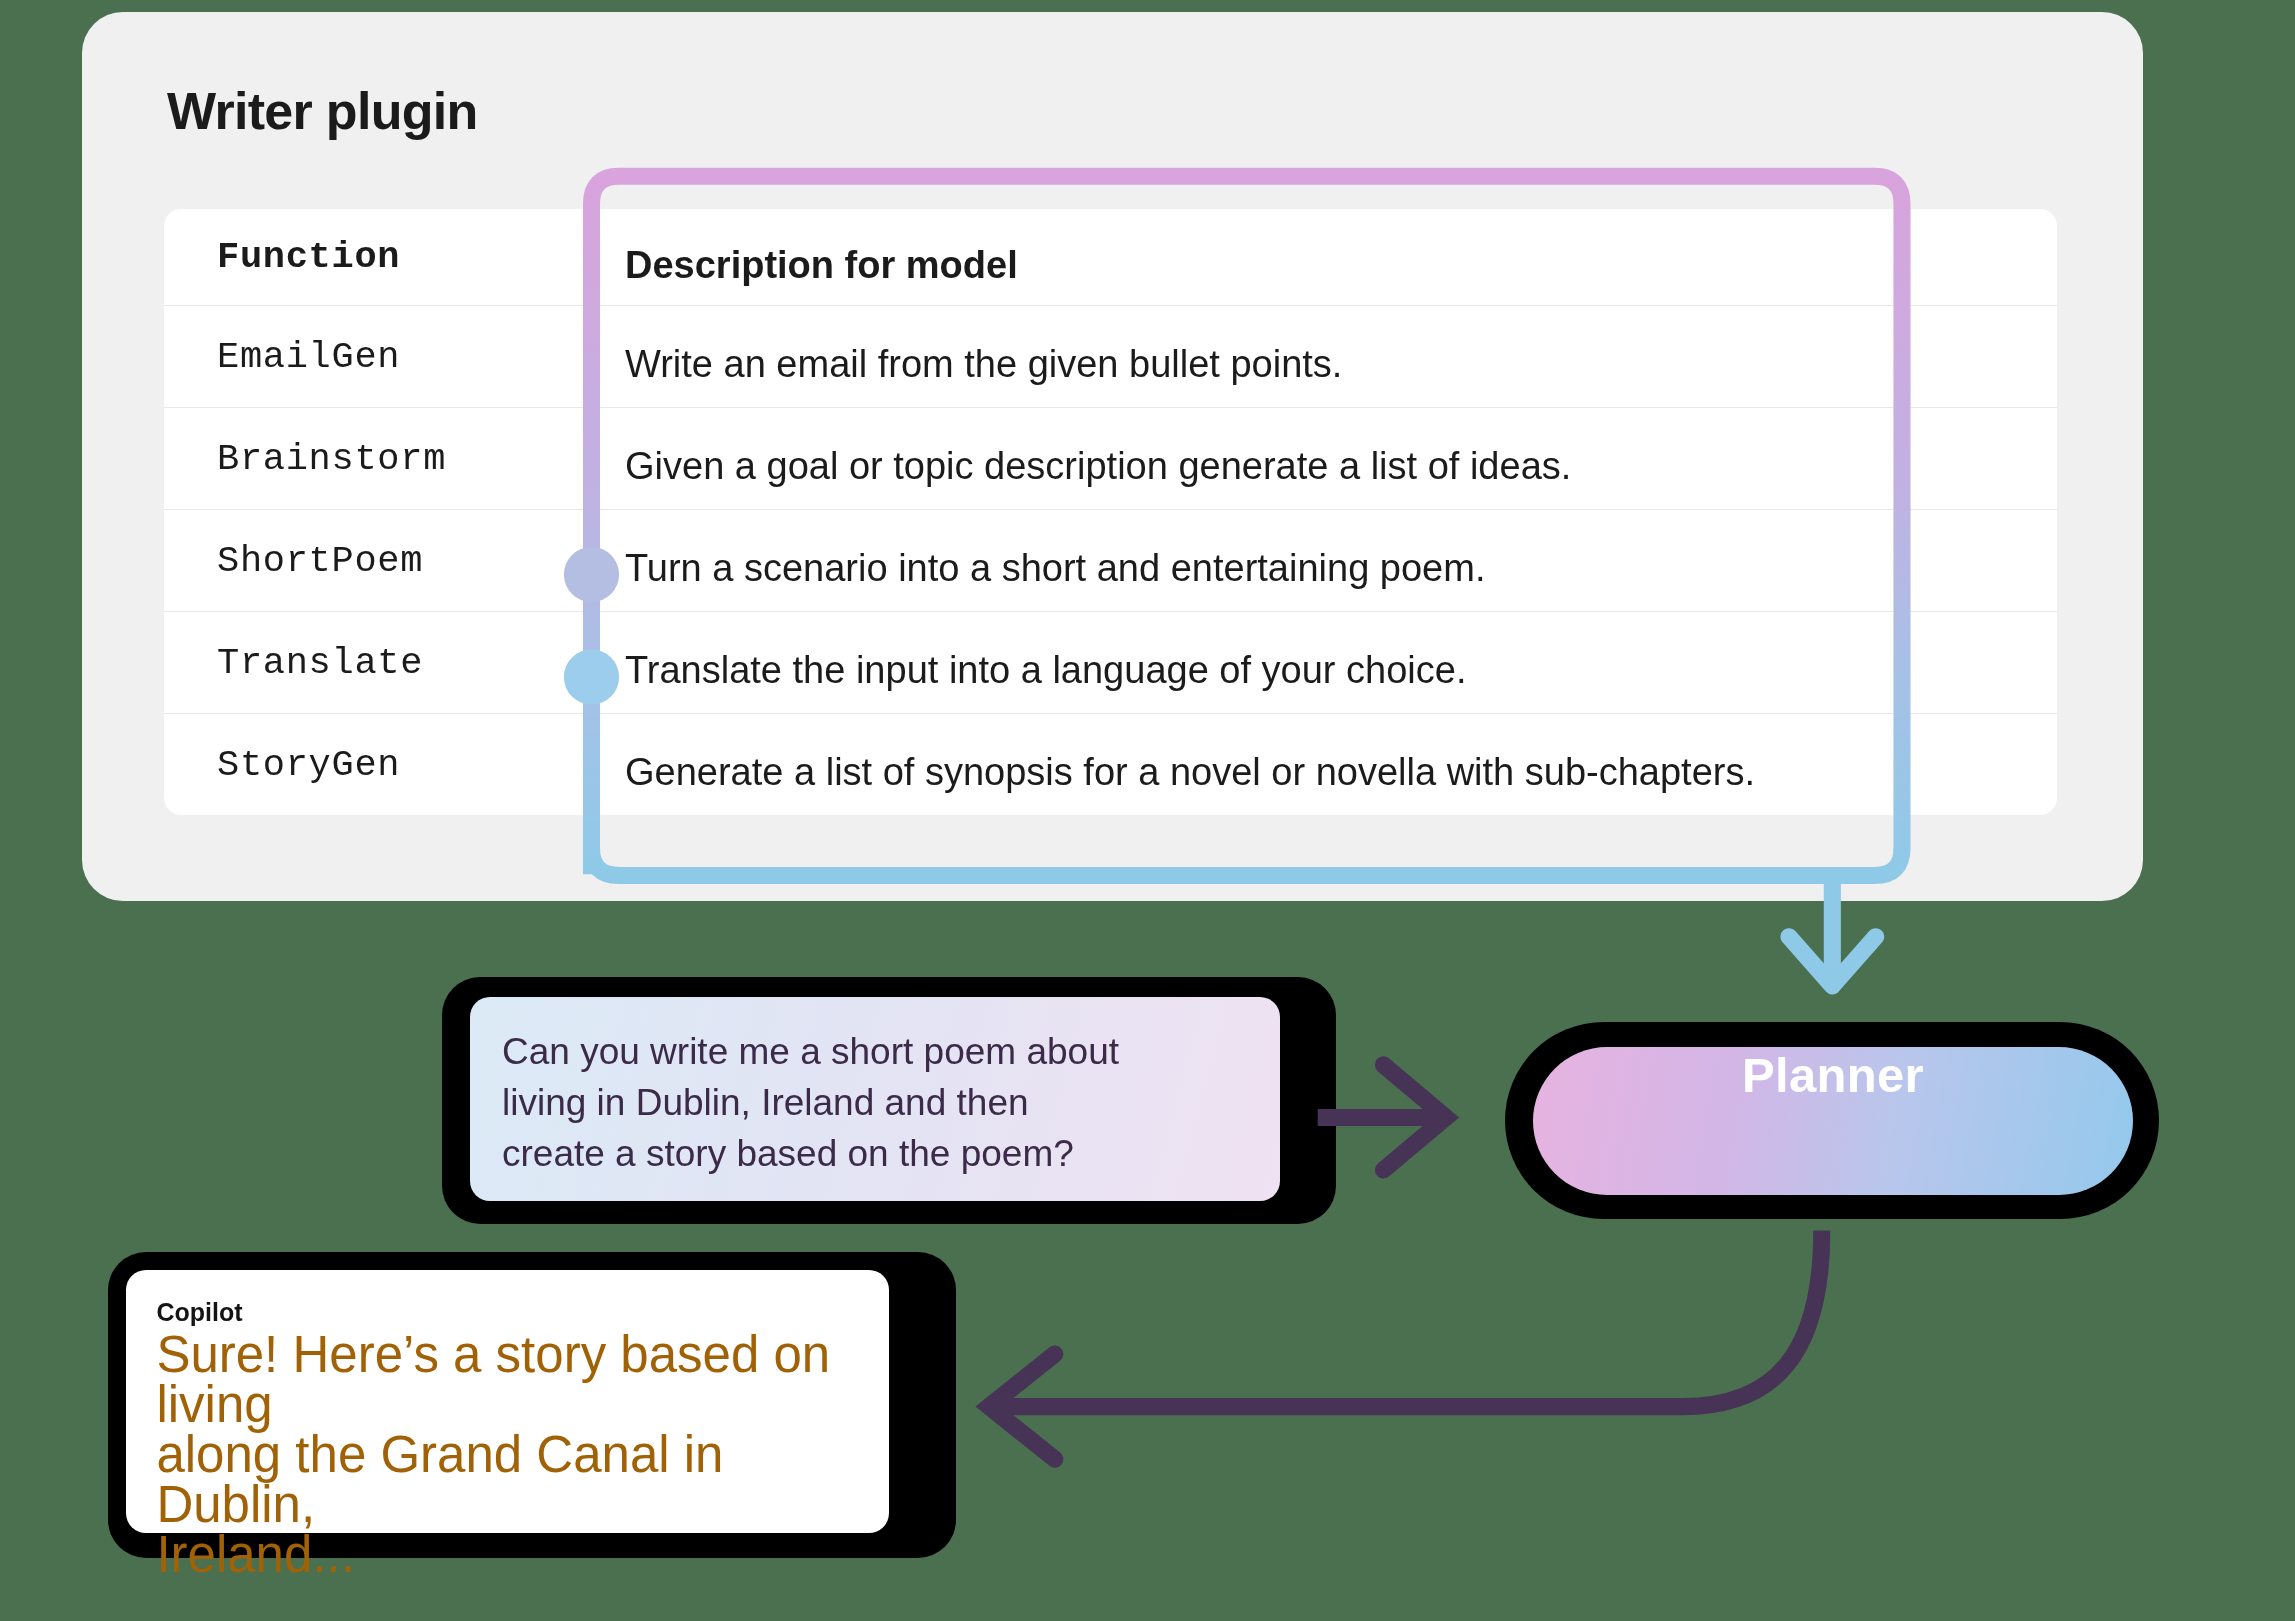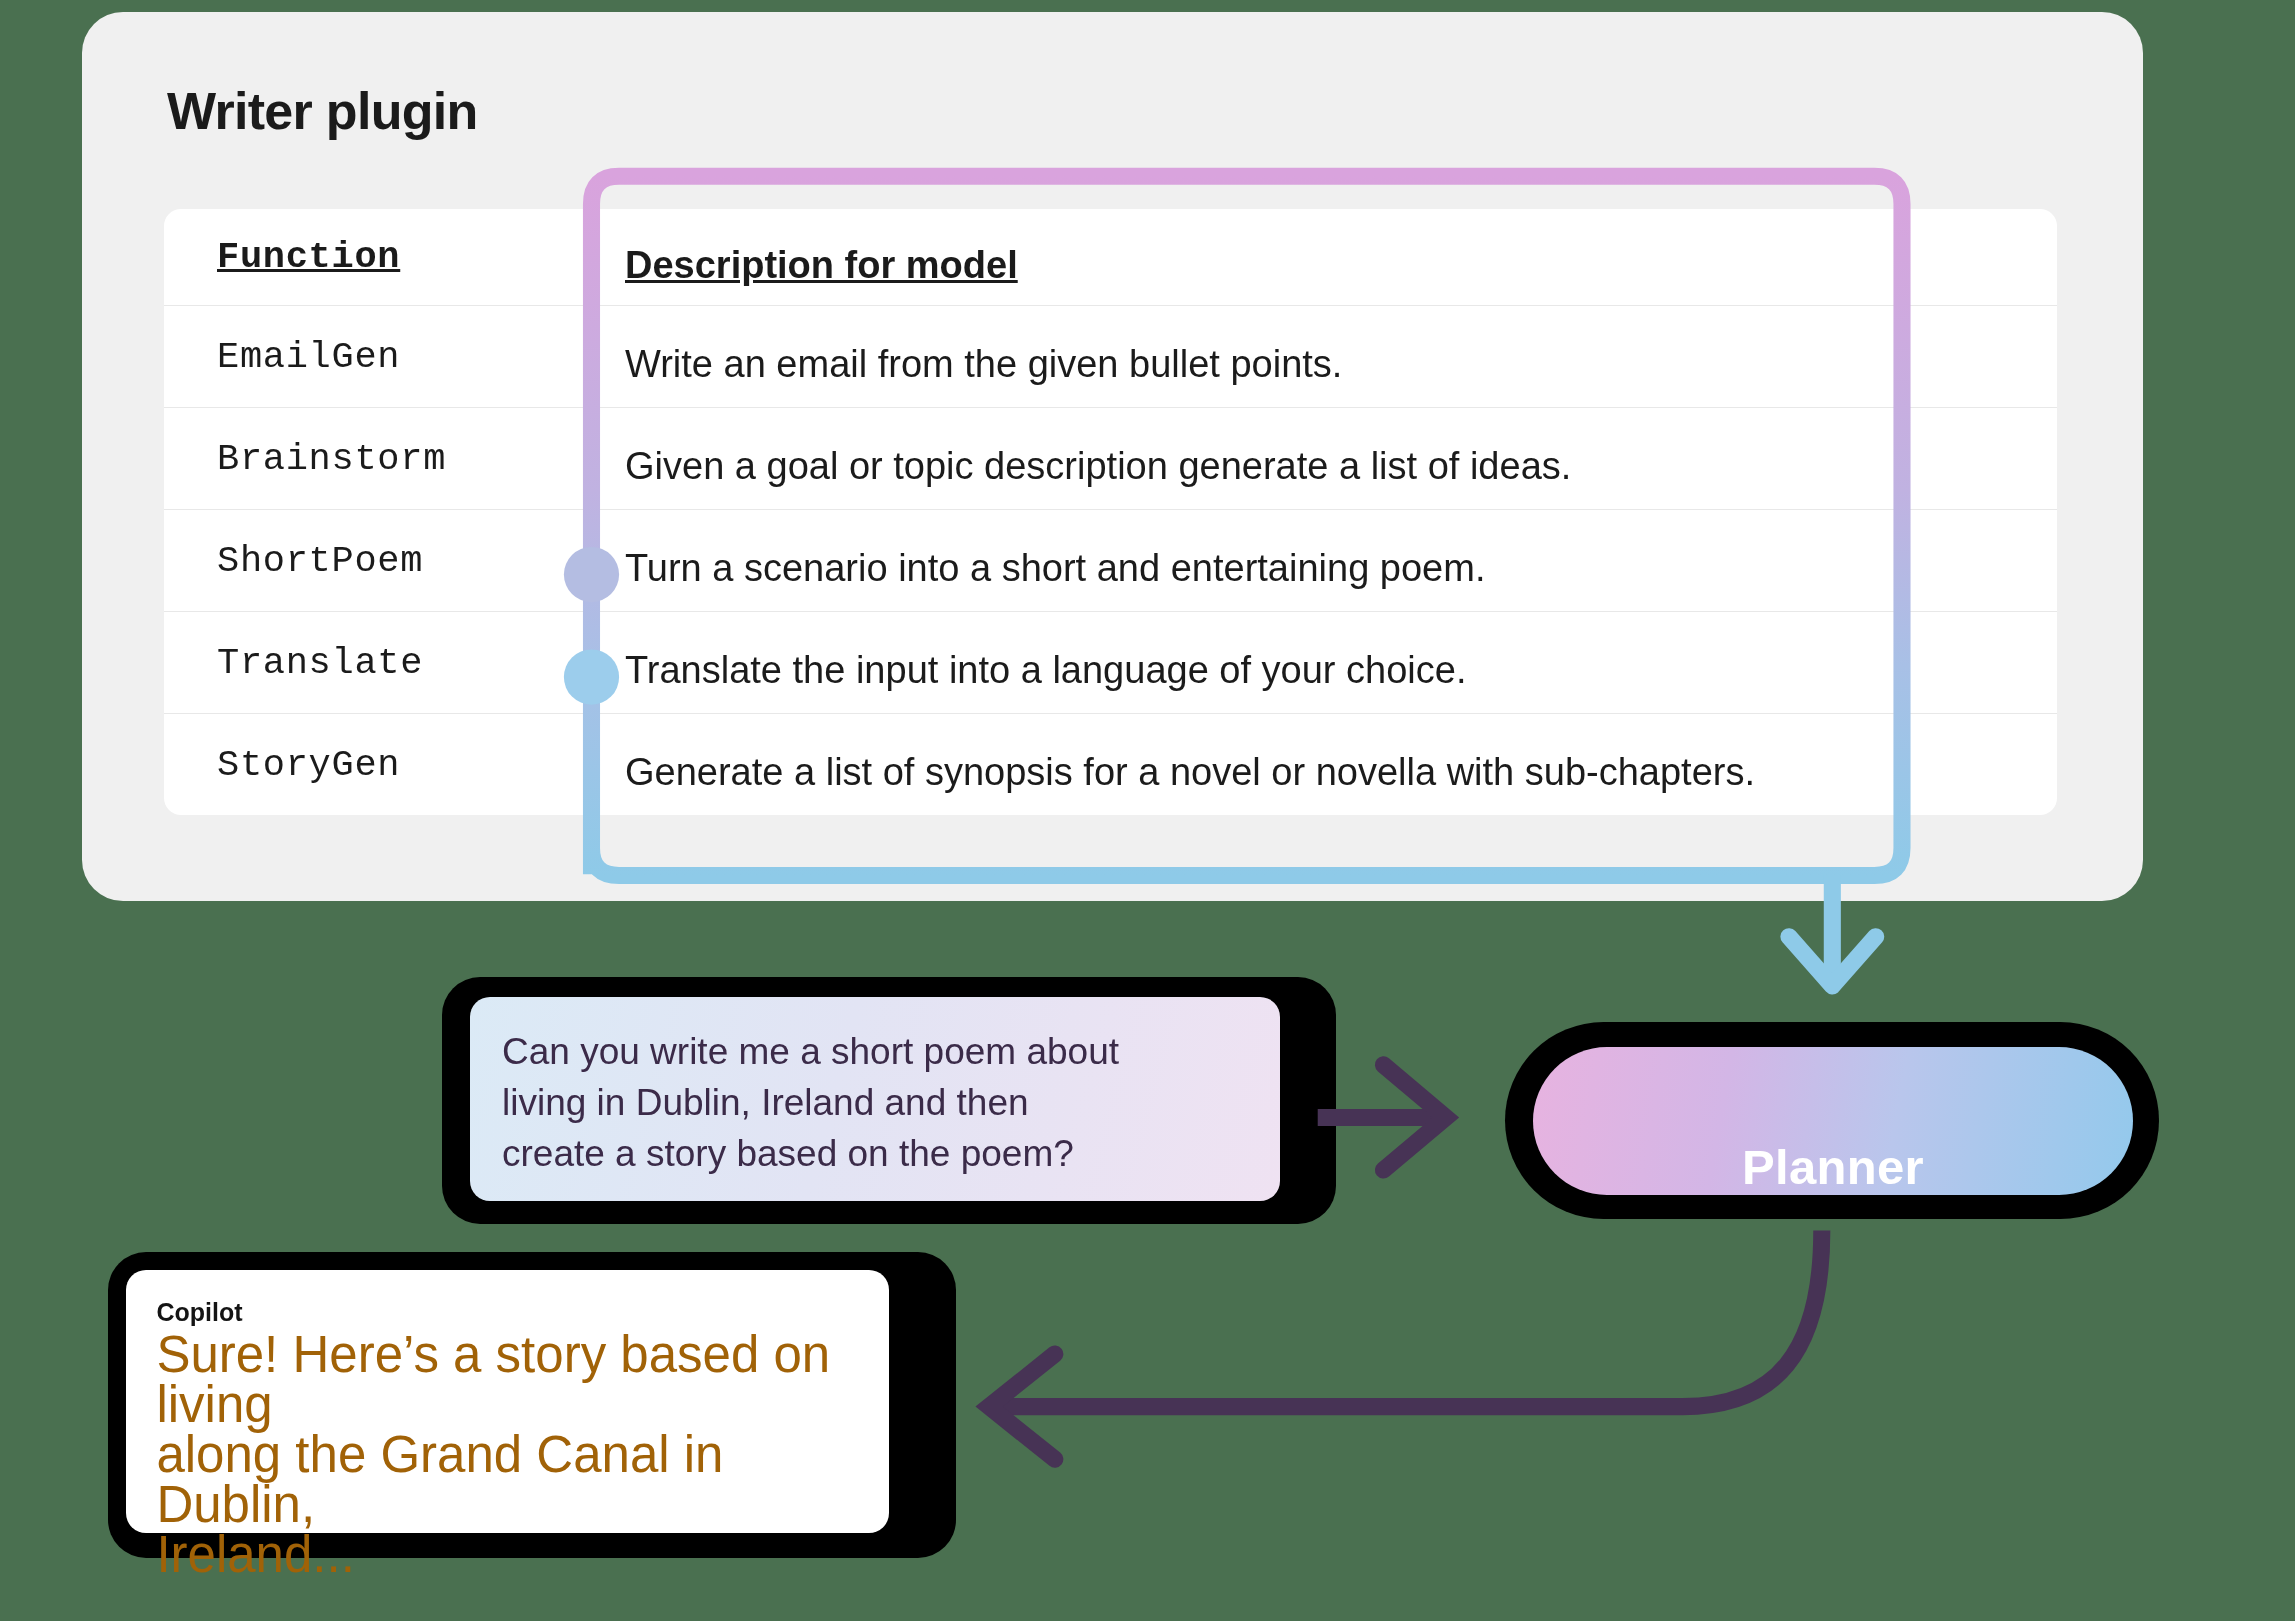--- a/index.html
+++ b/index.html
@@ -25,42 +25,41 @@
     background:#ffffff;border-radius:17px;overflow:hidden;
   }
   .trow{display:flex;align-items:center;border-bottom:1.3px solid #e8e8e8;height:101px;}
   .trow:last-child{border-bottom:none;}
   .trow.head{height:96px;}
   .c-fn{width:424px;padding-left:53px;box-sizing:border-box;}
   .c-desc{flex:1;padding-left:37px;box-sizing:border-box;margin-top:16px;}
   .head .c-fn,.head .c-desc{
     font-size:38px;font-weight:bold;color:#141414;
     font-family:"Liberation Sans", sans-serif;
-    text-decoration:underline;
   }
   .trow .c-fn{
     font-family:"Liberation Mono", monospace;
     font-size:37px;color:#1b1b1b;letter-spacing:0.7px;
   }
   .trow .c-desc{
     font-size:38px;color:#1b1b1b;font-family:"Liberation Sans", sans-serif;
   }
   
   #connector{position:absolute;left:0;top:0;width:2295px;height:1621px;pointer-events:none;}
   
   #planner-wrap{position:absolute;left:1505px;top:1022px;width:654px;height:197px;}
   #planner-outline{
     position:absolute;left:0;top:0;width:654px;height:197px;
     background:#000;border-radius:99px;
   }
   #planner-pill{
     position:absolute;left:28px;top:25px;width:600px;height:148px;
     border-radius:76px;
     background:linear-gradient(100deg,#e7b3e0 0%,#d3b6e6 32%,#b9c6ec 60%,#93c9ec 100%);
-    display:flex;align-items:flex-end;justify-content:center;
+    display:flex;align-items:flex-start;justify-content:center;
   }
   #planner-label{
     color:#ffffff;font-size:49px;font-weight:bold;letter-spacing:0.3px;
   }
   
   #user-bubble-wrap{position:absolute;left:442px;top:977px;width:894px;height:247px;}
   #user-bubble-outline{
     position:absolute;left:0;top:0;width:894px;height:247px;
     background:#000;border-radius:38px;
   }

